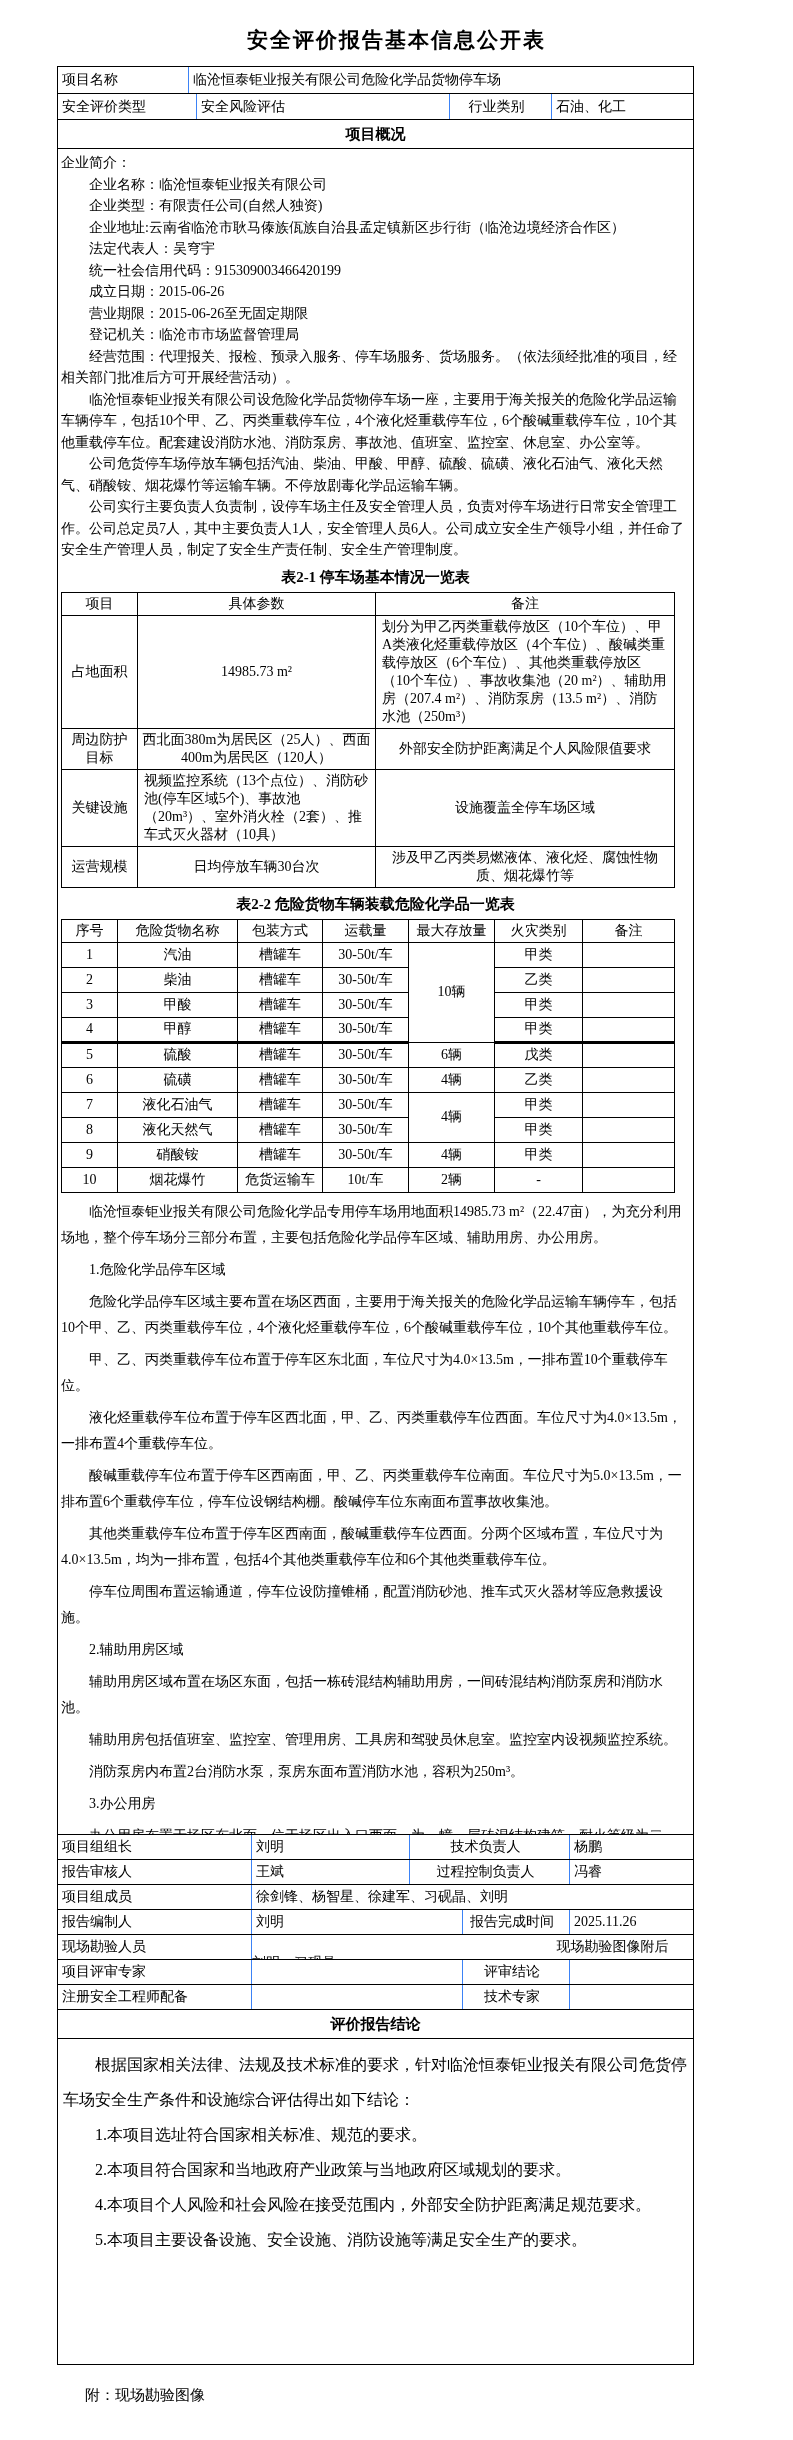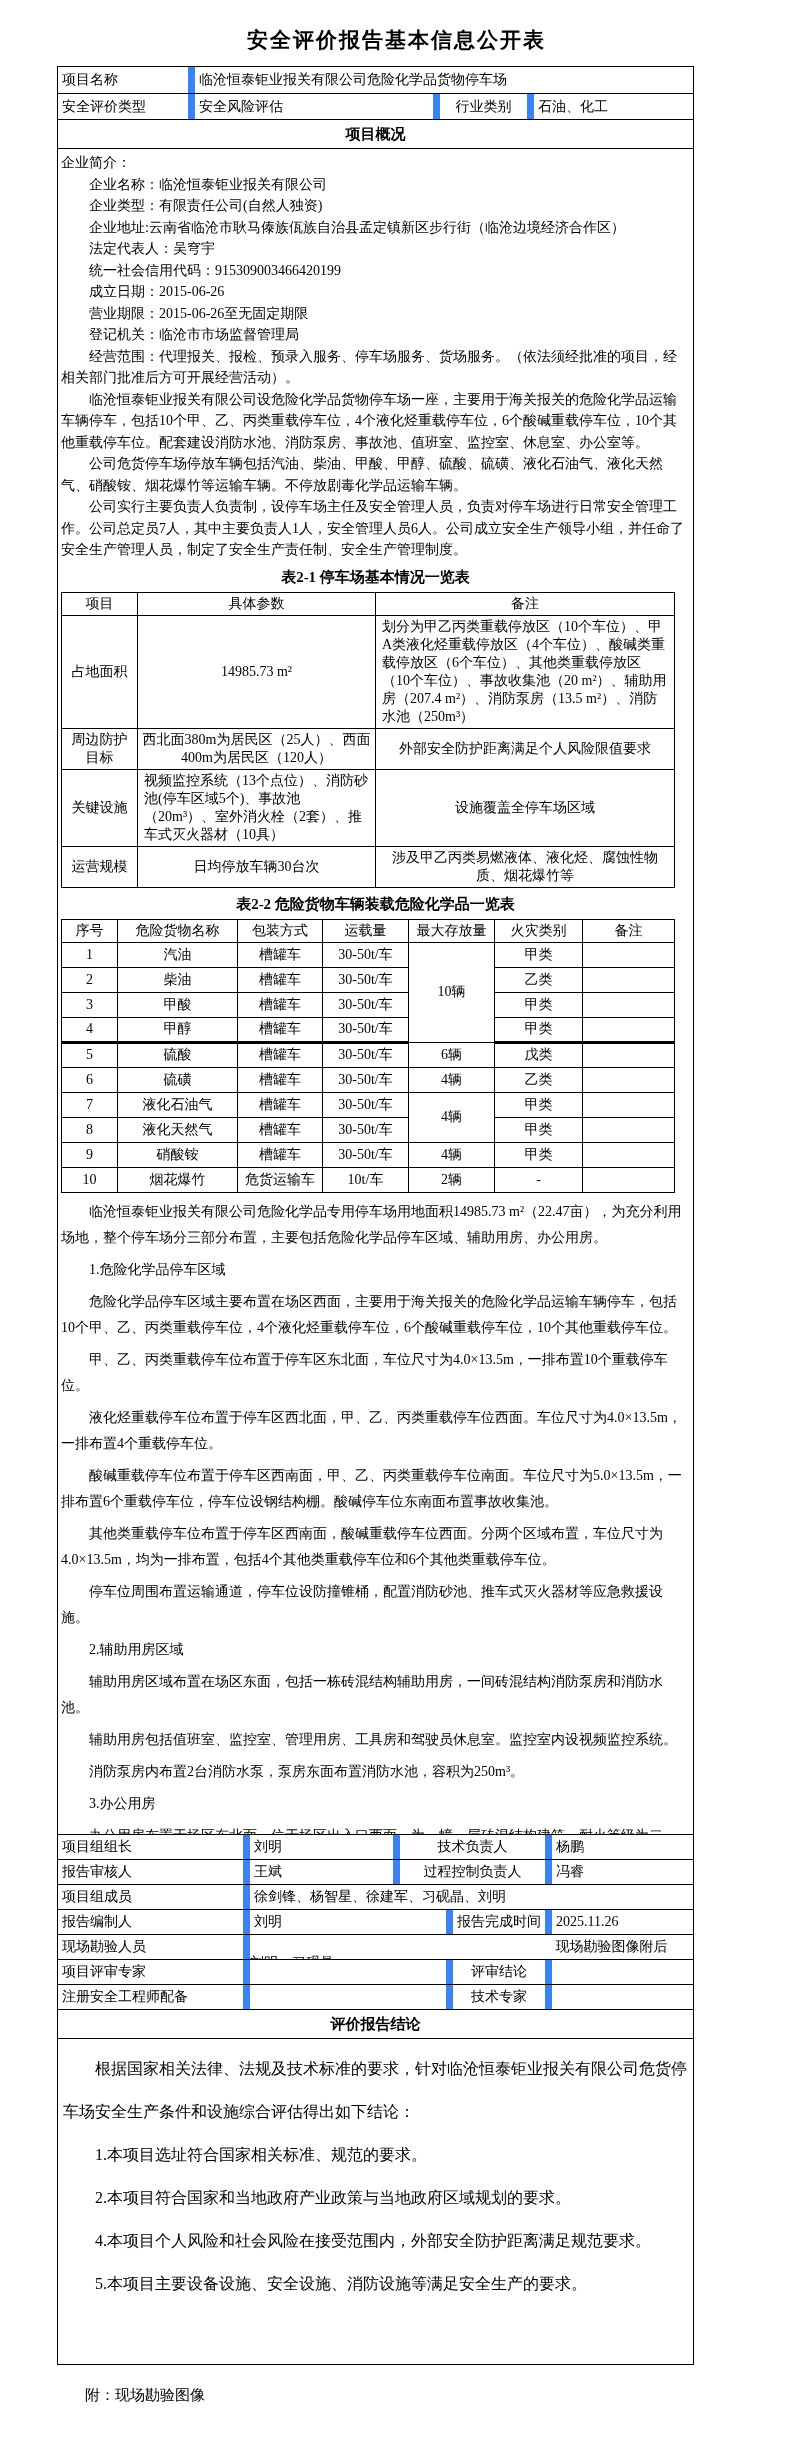--- a/index.html
+++ b/index.html
@@ -3,23 +3,23 @@
 <meta charset="utf-8">
 <style>
   html,body{margin:0;padding:0;}
   body{width:793px;height:2440px;background:#fff;color:#000;
        font-family:"Liberation Serif","DejaVu Serif",serif;font-size:14px;}
   *{box-sizing:border-box;}
   .page{position:relative;width:793px;height:2440px;background:#ffffff;overflow:hidden;}
   .doc-title{position:absolute;top:26px;left:0;width:100%;text-align:center;
              font-size:21px;font-weight:bold;letter-spacing:2px;font-family:Liberation Serif, serif;}
   .outer{position:absolute;left:57px;top:66px;width:637px;border:1px solid #000;background:#fff;}
-  .outer > * + *{border-top:1px solid #000;}
+  .outer > * + *{border-top:1px solid #000;gap:8px;}
   .row{display:flex;align-items:stretch;}
-  .row > * + *{border-left:7px solid #3b82f6;}
+  .row > * + *{border-left:1px solid #3b82f6;}
   .cell{padding:1px 4px;display:flex;align-items:center;overflow:hidden;white-space:nowrap;}
   .h26{height:26px;}
   .w130{width:130px;flex:0 0 130px;}
   .w245{width:245px;flex:0 0 245px;}
   .w94{width:94px;flex:0 0 94px;justify-content:center;}
   .w185{width:185px;flex:0 0 185px;}
   .w150{width:150px;flex:0 0 150px;}
   .w152{width:152px;flex:0 0 152px;justify-content:center;}
   .w203{width:203px;flex:0 0 203px;}
   .w99{width:99px;flex:0 0 99px;justify-content:center;padding:1px 1px;text-align:center;}
@@ -37,21 +37,21 @@
   table.inner th{font-weight:normal;}
   .t21 td.left{text-align:left;padding:2px 6px;}
   .t22 td{height:25px;padding:1px 2px;}
   .t22 tr.thick td{border-bottom:3px solid #000;}
   p.L{line-height:26px;margin:6px 0;text-indent:2em;}
   .p-row{height:25px;}
   .merged{justify-content:flex-start;padding:0;}
   .merged .half{flex:0 0 280px;text-align:left;margin-top:32px;}
   .merged .half2{flex:1 1 auto;text-align:center;}
   .concl{height:326px;padding:8px 5px 0 5px;overflow:hidden;}
-  .concl p{font-size:16px;line-height:43px;margin:0;text-indent:2em;}
+  .concl p{font-size:16px;line-height:35px;margin:0;text-indent:2em;}
   .attach{position:absolute;top:2386px;left:85px;font-size:15px;}
 </style>
 </head>
 <body>
 
 <div class="page">
   <div class="doc-title">安全评价报告基本信息公开表</div>
 
   <div class="outer">
 

